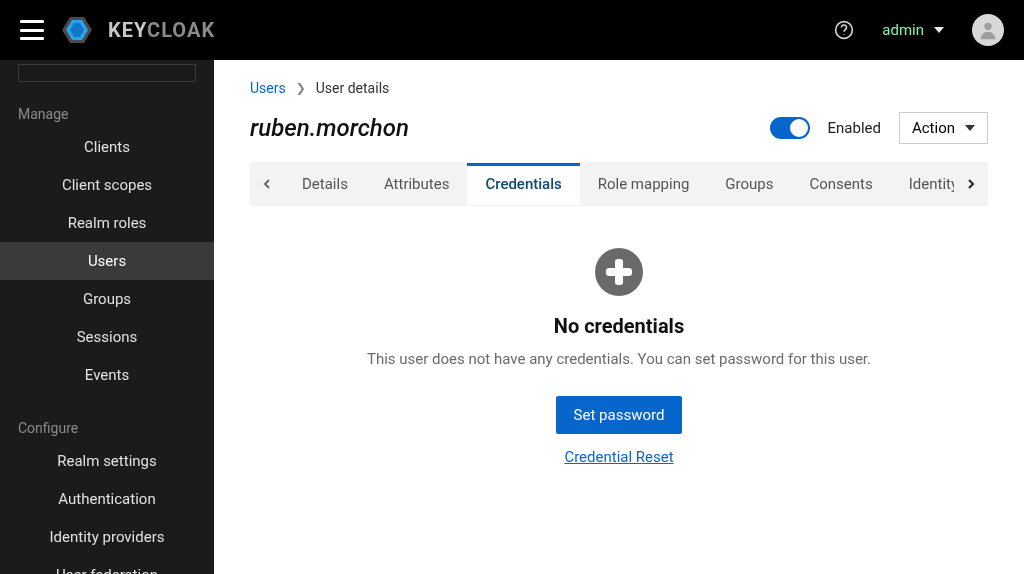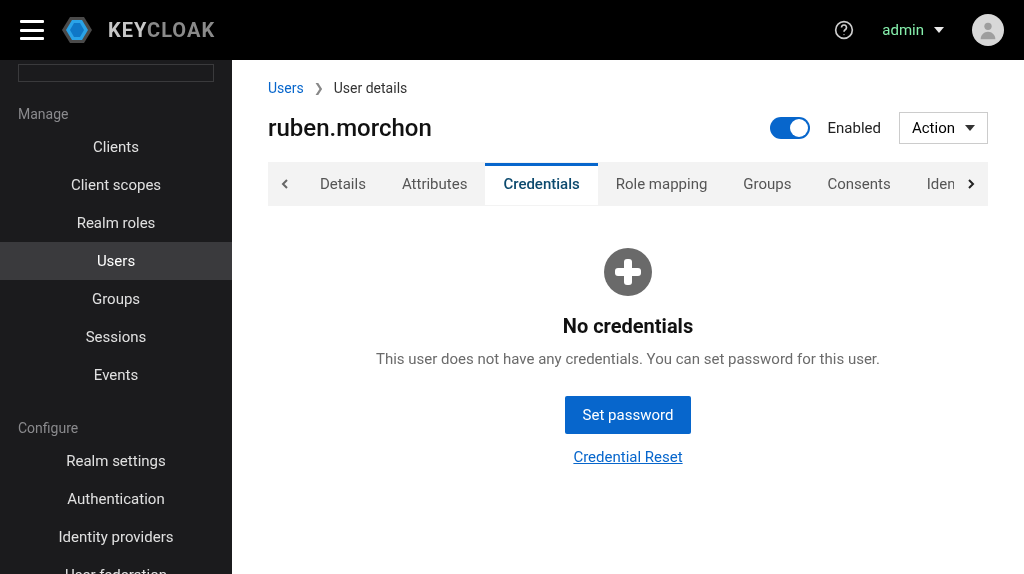--- a/index.html
+++ b/index.html
@@ -19,36 +19,36 @@
     .help-icon { width: 20px; height: 20px; color: #ccc; cursor: pointer; }
     .user-menu { display: flex; align-items: center; gap: 10px; color: #86efac; font-size: 15px; cursor: pointer; }
     .caret-down { width: 0; height: 0; border-left: 5px solid transparent; border-right: 5px solid transparent; border-top: 6px solid #eaeaea; }
     .avatar { width: 32px; height: 32px; border-radius: 50%; background: #d8d8d8; display: flex; align-items: center; justify-content: center; }
     .avatar svg { width: 22px; height: 22px; fill: #9e9e9e; }
 
     
     .wrap { display: flex; height: calc(574px - 60px); }
 
     
-    .sidebar { width: 232px; background: #1b1b1d; color: #d0d0d0; display: flex; flex-direction: column; padding-top: 4px; overflow: hidden; }
+    .sidebar { width: 214px; background: #1b1b1d; color: #d0d0d0; display: flex; flex-direction: column; padding-top: 4px; overflow: hidden; }
     .realm-box { margin: 0 18px 12px 18px; border: 1px solid #3a3a3c; padding: 8px 10px; color: #bbb; font-size: 14px; height: 12px; overflow: hidden; }
     .side-group-title { padding: 12px 18px 6px 18px; color: #8a8a8d; font-size: 14px; }
     .side-item { padding: 10px 18px; font-size: 15px; cursor: pointer; color: #e0e0e0; text-align: center; }
     .side-item.active { background: #3a3a3d; color: #fff; }
 
     
     .main { flex: 1; background: #fff; padding: 20px 36px; overflow: hidden; position: relative; }
 
     .breadcrumb { display: flex; align-items: center; gap: 10px; font-size: 14px; margin-bottom: 16px; }
     .breadcrumb a { color: #0766cc; text-decoration: none; }
     .breadcrumb .sep { color: #888; font-size: 12px; }
     .breadcrumb .current { color: #333; }
 
     .header-row { display: flex; align-items: center; justify-content: space-between; margin-bottom: 18px; }
-    .page-title { font-size: 24px; font-weight: 500; color: #111; }
+    .page-title { font-size: 24px; font-weight: 500; color: #111; font-style: italic; }
     .header-controls { display: flex; align-items: center; gap: 18px; }
 
     .toggle { width: 40px; height: 22px; background: #0766cc; border-radius: 11px; position: relative; cursor: pointer; }
     .toggle .knob { position: absolute; right: 2px; top: 2px; width: 18px; height: 18px; background: #fff; border-radius: 50%; }
     .toggle-label { font-size: 15px; color: #222; }
 
     .action-dd { display: flex; align-items: center; gap: 10px; border: 1px solid #ccc; padding: 6px 12px; font-size: 15px; cursor: pointer; background: #fff; }
     .action-dd .tri { width: 0; height: 0; border-left: 5px solid transparent; border-right: 5px solid transparent; border-top: 6px solid #333; }
 
     

